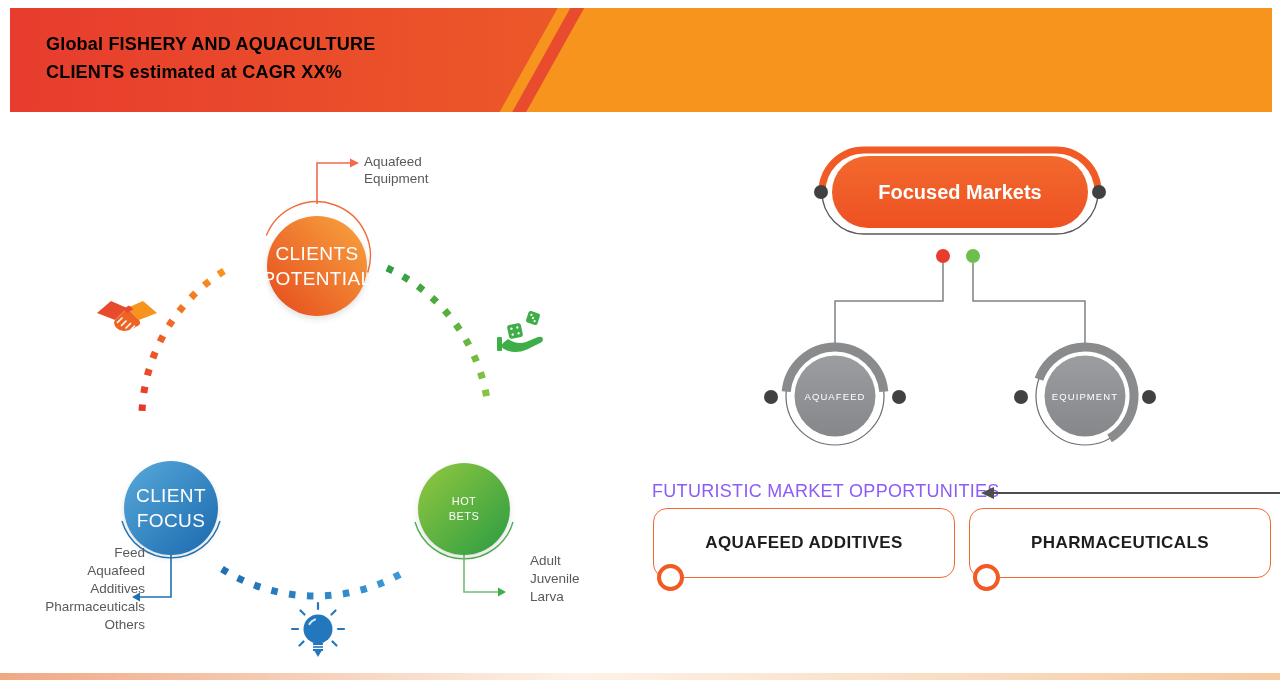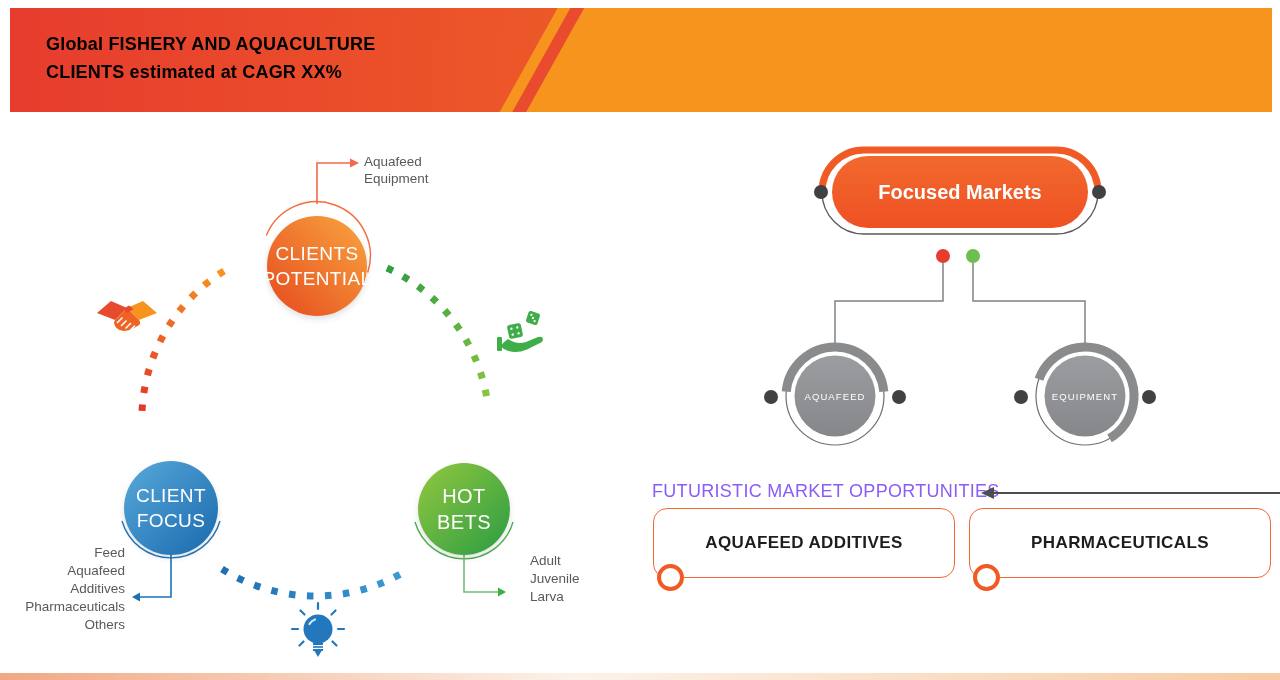--- a/index.html
+++ b/index.html
@@ -16,26 +16,26 @@
   .banner-title{position:absolute;left:36px;top:22px;color:#000000;font-size:18px;font-weight:700;
     line-height:28px;letter-spacing:.2px;}
   
   .cycle-circle{position:absolute;border-radius:50%;display:flex;align-items:center;justify-content:center;
     color:#fff;text-align:center;white-space:pre-line;letter-spacing:.4px;line-height:1.32;
     box-shadow:0 3px 6px rgba(0,0,0,.12);}
   .cc-orange{left:267px;top:216px;width:100px;height:100px;font-size:19px;
     background:linear-gradient(225deg,#f8a13e 5%,#e64e1f 95%);}
   .cc-blue{left:124px;top:461px;width:94px;height:94px;font-size:19px;
     background:linear-gradient(135deg,#55a6d8 5%,#1d6cb0 95%);}
-  .cc-green{left:418px;top:463px;width:92px;height:92px;font-size:20px;
+  .cc-green{left:418px;top:463px;width:92px;height:92px;font-size:11px;
     background:linear-gradient(135deg,#8ec63f 5%,#2f9e42 95%);}
   .cycle-svg{position:absolute;left:0;top:130px;}
   .callout{position:absolute;color:#58595b;font-size:13.5px;line-height:18px;white-space:pre-line;}
   .co-top{left:364px;top:153px;line-height:17px;}
-  .co-left{left:0px;top:544px;width:125px;text-align:right;}
+  .co-left{left:0px;top:544px;width:125px;text-align:right;padding-left:20px;}
   .co-right{left:510px;top:552px;text-align:left;margin-left:20px;}
   .icon-abs{position:absolute;}
   
   .fm-svg{position:absolute;left:806px;top:140px;}
   .tree-svg{position:absolute;left:760px;top:249px;}
   .market-svg{position:absolute;}
   .fut-heading{position:absolute;left:652px;top:481px;font-size:18px;color:#8b5cf6;letter-spacing:.3px;}
   .fut-arrow-line{position:absolute;left:994px;top:492px;width:286px;height:2px;background:#4d4d4d;}
   .fut-arrow-head{position:absolute;left:981px;top:487px;width:0;height:0;
     border-top:6px solid transparent;border-bottom:6px solid transparent;border-right:13px solid #4d4d4d;}

